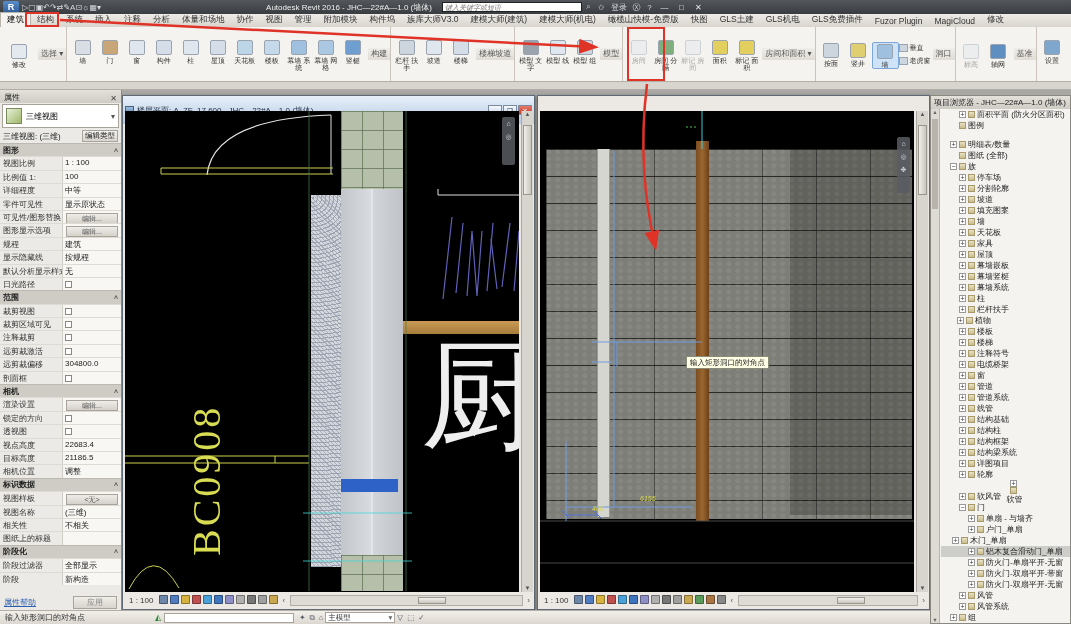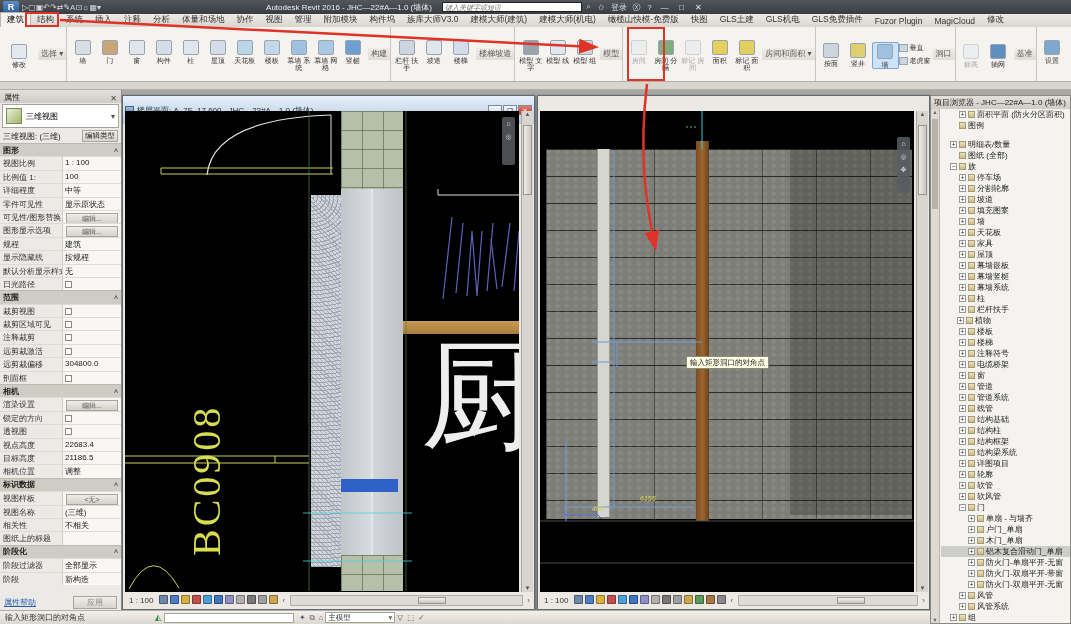--- a/index.html
+++ b/index.html
@@ -773,21 +773,21 @@
         <div class="trow" style="padding-left: 18px;">
           <span class="texp">+</span>
           <span class="tico"></span>
           <span class="tlab">详图项目</span>
         </div>
         <div class="trow" style="padding-left: 18px;">
           <span class="texp">+</span>
           <span class="tico"></span>
           <span class="tlab">轮廓</span>
         </div>
-        <div class="trow" style="padding-left: 18px;">
+        <div class="trow" style="padding-left: 18px; flex-direction: column;">
           <span class="texp">+</span>
           <span class="tico"></span>
           <span class="tlab">软管</span>
         </div>
         <div class="trow" style="padding-left: 18px;">
           <span class="texp">+</span>
           <span class="tico"></span>
           <span class="tlab">软风管</span>
         </div>
         <div class="trow" style="padding-left: 18px;">
@@ -798,21 +798,21 @@
         <div class="trow" style="padding-left: 27px;">
           <span class="texp">+</span>
           <span class="tico"></span>
           <span class="tlab">单扇 - 与墙齐</span>
         </div>
         <div class="trow" style="padding-left: 27px;">
           <span class="texp">+</span>
           <span class="tico"></span>
           <span class="tlab">户门_单扇</span>
         </div>
-        <div class="trow" style="padding-left: 27px;">
+        <div class="trow" style="padding-left: 11px;">
           <span class="texp">+</span>
           <span class="tico"></span>
           <span class="tlab">木门_单扇</span>
         </div>
         <div class="trow sel" style="padding-left: 27px;">
           <span class="texp">+</span>
           <span class="tico"></span>
           <span class="tlab">铝木复合滑动门_单扇</span>
         </div>
         <div class="trow" style="padding-left: 27px;">

